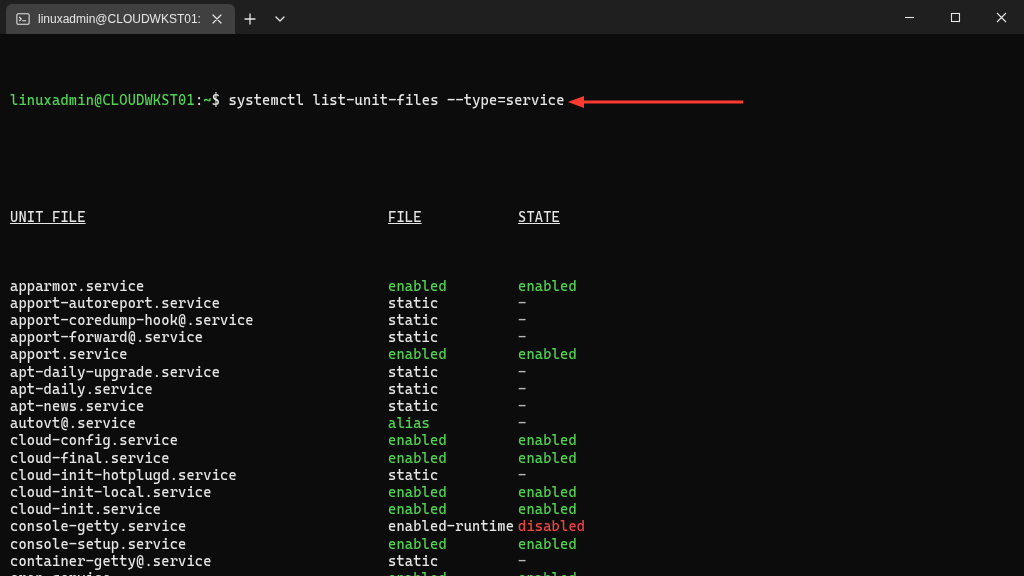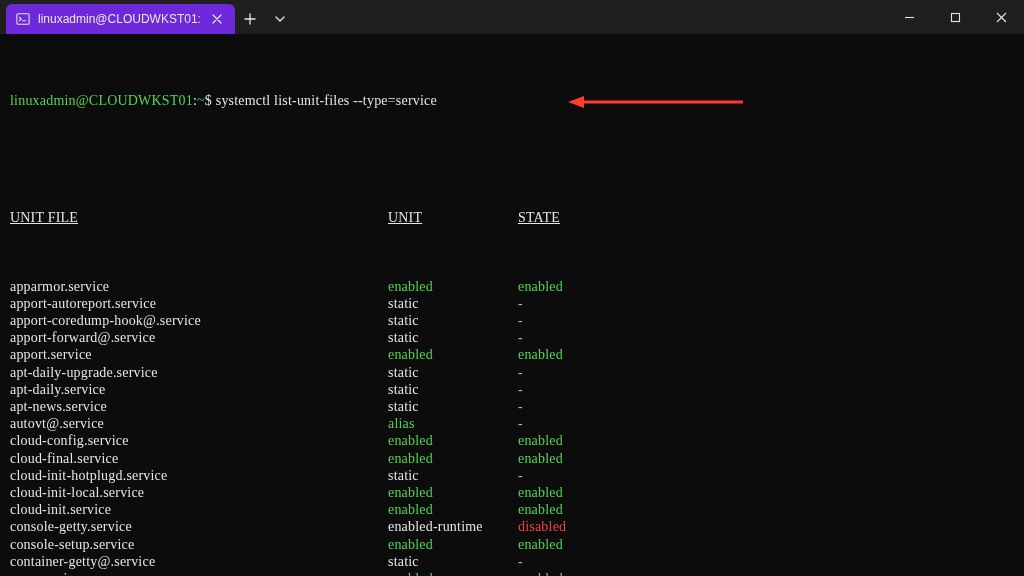--- a/index.html
+++ b/index.html
@@ -20,21 +20,21 @@
     display: flex;
     align-items: flex-end;
     user-select: none;
   }
   .tab-strip {
     display: flex; align-items: flex-end;
     height: 100%; padding-left: 6px;
   }
   .tab {
     height: 30px;
-    background: #6d28d9;
+    background: #404040;
     border-top-left-radius: 6px;
     border-top-right-radius: 6px;
     display: flex; align-items: center;
     gap: 8px;
     padding: 0 10px 0 10px;
     min-width: 188px;
     font-family: "Segoe UI", Arial, sans-serif;
     font-size: 12px;
     color: #e6e6e6;
     text-align: center;
@@ -53,21 +53,20 @@
 
   
   .term {
     padding: 6px 7px 4px 10px;
     line-height: 17.2px;
     letter-spacing: 0.2px;
     white-space: pre;
     position: relative;
     height: calc(576px - 34px);
     overflow: hidden;
-    font-family: Liberation Serif, serif;
   }
 
   .prompt-line { position: relative; }
   .g { color: #53d353; }  
   .w { color: #e6e6e6; }
   .gy { color: #b8b8b8; }
   .r { color: #ef4444; }  
   .u { text-decoration: underline; }
 
   .headers { margin-top: 14px; }
@@ -141,18 +140,18 @@
 <div class="term">
 
   <div class="prompt-line"><span class="g">linuxadmin@CLOUDWKST01</span><span class="w">:</span><span class="g">~</span><span class="w">$</span><span class="w"> </span><span class="w">systemctl list-unit-files --type=service</span>
     <svg class="arrow-ann" viewBox="0 0 175 14" preserveAspectRatio="none">
       <line x1="175" y1="7" x2="14" y2="7" stroke="#ff3b30" stroke-width="3"></line>
       <polygon points="0,7 16,1 16,13" fill="#ff3b30"></polygon>
     </svg>
   </div>
 
   <div class="headers row">
-    <span class="u c-file">UNIT FILE</span><span class="u c-state">UNIT</span><span class="u c-preset">STATE</span>
+    <span class="u c-file">UNIT FILE</span><span class="u c-state">FILE</span><span class="u c-preset">STATE</span>
   </div>
 
   <div id="rows"><div class="row"><span class="c-file w">apparmor.service</span><span class="c-state g">enabled</span><span class="c-preset g">enabled</span></div><div class="row"><span class="c-file w">apport-autoreport.service</span><span class="c-state w">static</span><span class="c-preset gy">-</span></div><div class="row"><span class="c-file w">apport-coredump-hook@.service</span><span class="c-state w">static</span><span class="c-preset gy">-</span></div><div class="row"><span class="c-file w">apport-forward@.service</span><span class="c-state w">static</span><span class="c-preset gy">-</span></div><div class="row"><span class="c-file w">apport.service</span><span class="c-state g">enabled</span><span class="c-preset g">enabled</span></div><div class="row"><span class="c-file w">apt-daily-upgrade.service</span><span class="c-state w">static</span><span class="c-preset gy">-</span></div><div class="row"><span class="c-file w">apt-daily.service</span><span class="c-state w">static</span><span class="c-preset gy">-</span></div><div class="row"><span class="c-file w">apt-news.service</span><span class="c-state w">static</span><span class="c-preset gy">-</span></div><div class="row"><span class="c-file w">autovt@.service</span><span class="c-state g">alias</span><span class="c-preset gy">-</span></div><div class="row"><span class="c-file w">cloud-config.service</span><span class="c-state g">enabled</span><span class="c-preset g">enabled</span></div><div class="row"><span class="c-file w">cloud-final.service</span><span class="c-state g">enabled</span><span class="c-preset g">enabled</span></div><div class="row"><span class="c-file w">cloud-init-hotplugd.service</span><span class="c-state w">static</span><span class="c-preset gy">-</span></div><div class="row"><span class="c-file w">cloud-init-local.service</span><span class="c-state g">enabled</span><span class="c-preset g">enabled</span></div><div class="row"><span class="c-file w">cloud-init.service</span><span class="c-state g">enabled</span><span class="c-preset g">enabled</span></div><div class="row"><span class="c-file w">console-getty.service</span><span class="c-state w">enabled-runtime</span><span class="c-preset r">disabled</span></div><div class="row"><span class="c-file w">console-setup.service</span><span class="c-state g">enabled</span><span class="c-preset g">enabled</span></div><div class="row"><span class="c-file w">container-getty@.service</span><span class="c-state w">static</span><span class="c-preset gy">-</span></div><div class="row"><span class="c-file w">cron.service</span><span class="c-state g">enabled</span><span class="c-preset g">enabled</span></div><div class="row"><span class="c-file w">cryptdisks-early.service</span><span class="c-state r">masked</span><span class="c-preset g">enabled</span></div></div>
 
 </div>
 
 </body></html>

